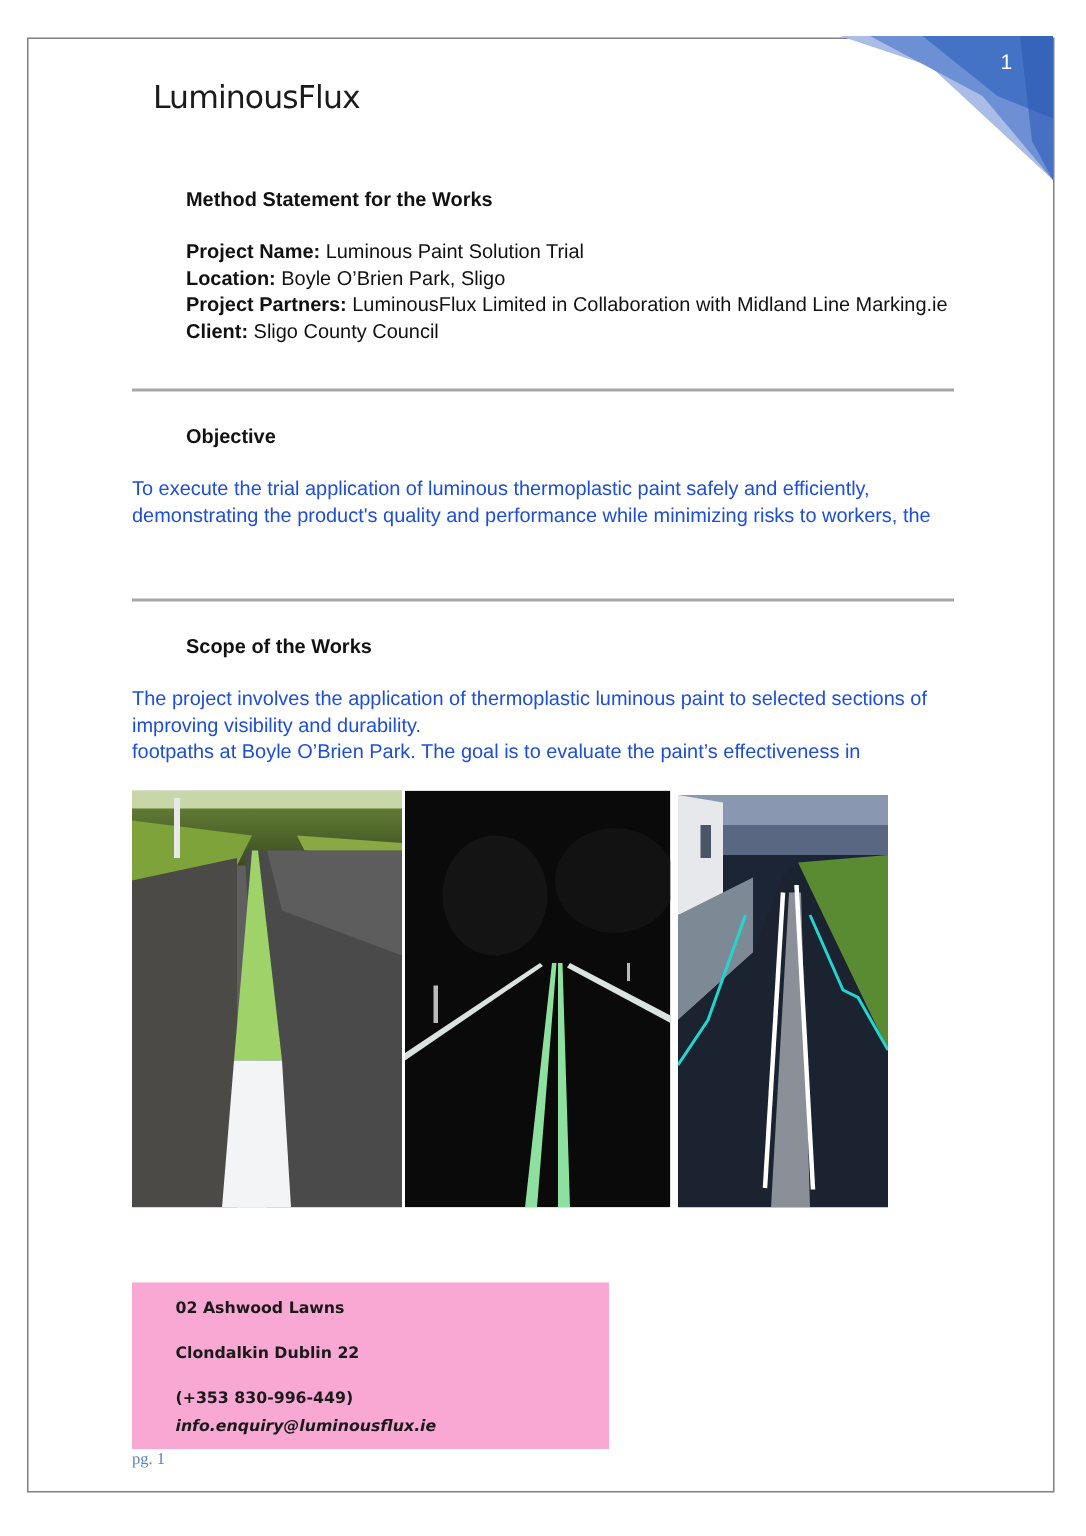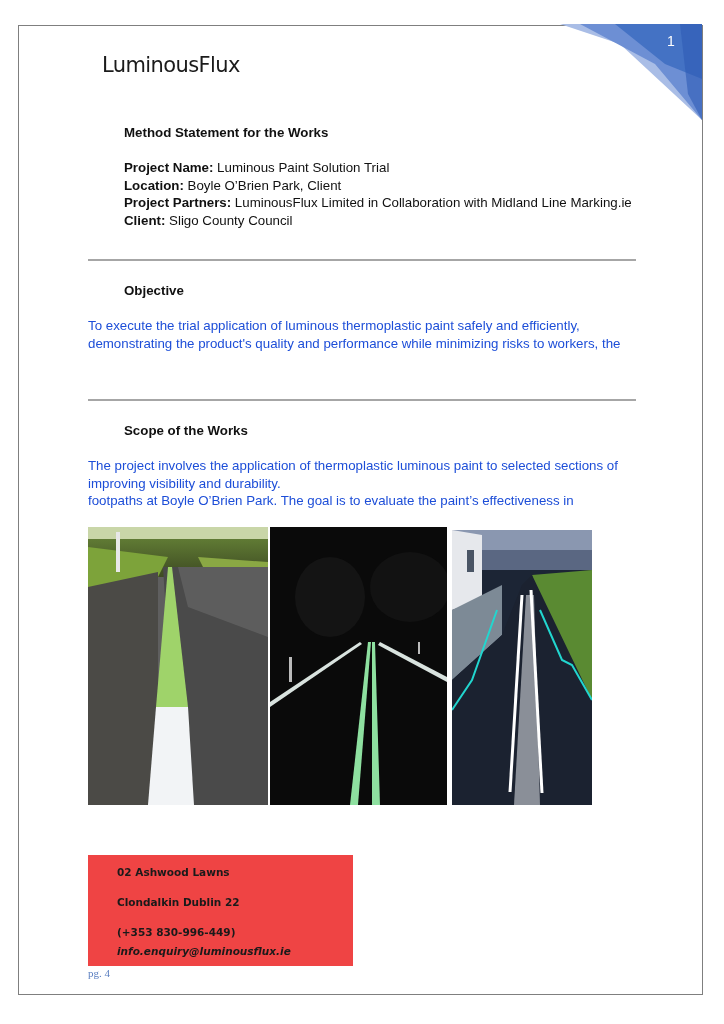--- a/index.html
+++ b/index.html
@@ -9,21 +9,21 @@
                  border: 1.5px solid #7f7f7f; box-sizing: border-box; }
   .corner { position: absolute; left: 560px; top: 24px; width: 142px; height: 100px; }
   .page-num-top { position: absolute; left: 667px; top: 33px; color: #ffffff; font-size: 14px; }
   .logo { position: absolute; left: 102px; top: 53px; font-size: 21px; letter-spacing: -0.6px;
           color: #1b1b1b; font-family: "DejaVu Sans", sans-serif; font-weight: 400; }
   .txt { position: absolute; left: 88px; font-size: 13.3px; line-height: 17.5px; color: #111; }
   .bold { font-weight: bold; padding-left: 36px; }
   .hr { position: absolute; left: 88px; width: 548px; height: 0; border-top: 2px solid #a6a6a6; }
   .para { position: absolute; left: 88px; width: 560px; font-size: 13.3px; line-height: 17.5px; color: #1d4ed8; }
   .photo { position: absolute; overflow: hidden; }
-  .contact { position: absolute; left: 88px; top: 855px; width: 265px; height: 111px; background: #ef4444; }
+  .contact { position: absolute; left: 88px; top: 855px; width: 318px; height: 111px; background: #f9a8d4; }
   .contact div { position: absolute; left: 29px; font-size: 10.5px; font-weight: bold; color: #1a1a1a;
                  font-family: "DejaVu Sans", sans-serif; }
   .pg { position: absolute; left: 88px; top: 967px; font-size: 11px; color: #5b7fc0;
         font-family: "Liberation Serif", serif; }
   .classification { position: absolute; left: 24px; top: 1044px; font-size: 8px; color: #333; }
 </style>
 </head>
 <body>
 
 <div class="page-border"></div>
@@ -37,21 +37,21 @@
 <div class="page-num-top">1</div>
 
 <div class="logo">LuminousFlux</div>
 
 <div class="txt bold" style="top:124px;">Method Statement for the Works</div>
 
 <div class="txt" style="top:159px;">
   <span class="bold">Project Name:</span><span> Luminous Paint Solution Trial</span>
 </div>
 <div class="txt" style="top:177px;">
-  <span class="bold">Location:</span><span> Boyle O’Brien Park, Client</span>
+  <span class="bold">Location:</span><span> Boyle O’Brien Park, Sligo</span>
 </div>
 <div class="txt" style="top:194px;">
   <span class="bold">Project Partners:</span><span> LuminousFlux Limited in Collaboration with Midland Line Marking.ie</span>
 </div>
 <div class="txt" style="top:212px;">
   <span class="bold">Client:</span><span> Sligo County Council</span>
 </div>
 
 <div class="hr" style="top:259px;"></div>
 
@@ -124,15 +124,15 @@
   </svg>
 </div>
 
 <div class="contact">
   <div style="top:11px;">02 Ashwood Lawns</div>
   <div style="top:41px;">Clondalkin Dublin 22</div>
   <div style="top:71px;">(+353 830-996-449)</div>
   <div style="top:90px; font-style:italic;">info.enquiry@luminousflux.ie</div>
 </div>
 
-<div class="pg">pg. 4</div>
+<div class="pg">pg. 1</div>
 
 <div class="classification">C2 General</div>
 
 </body></html>

